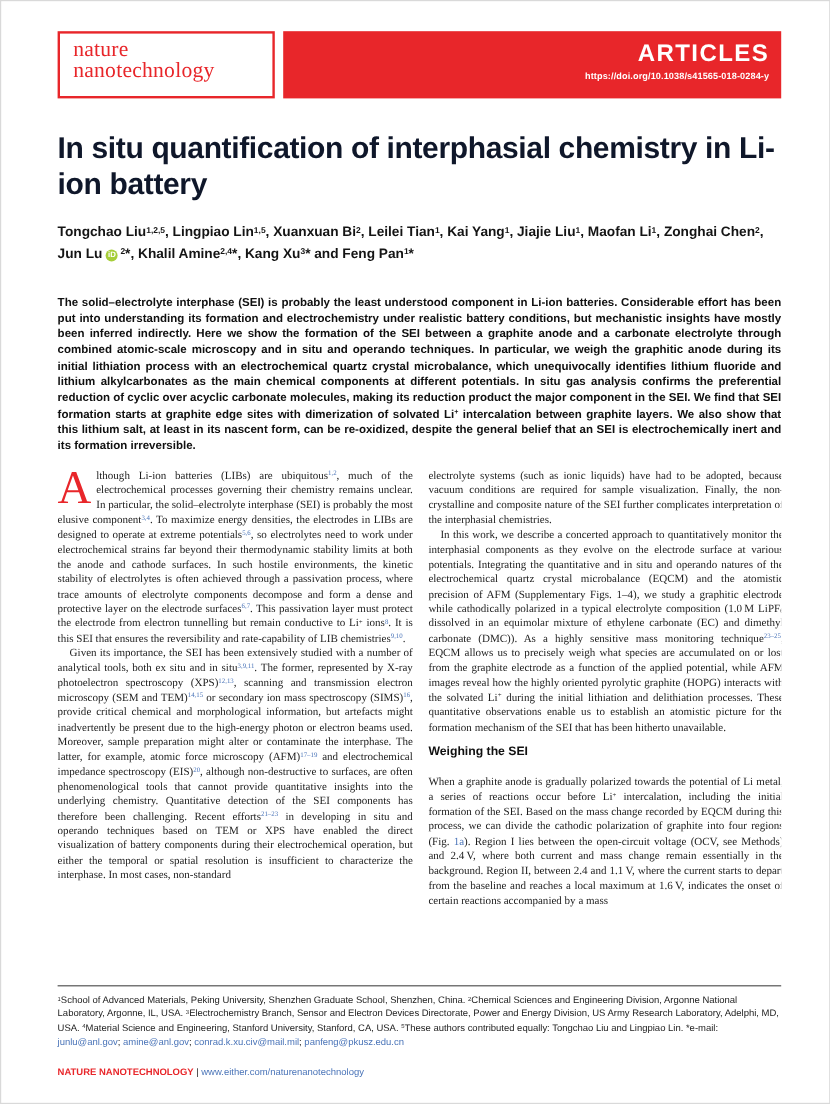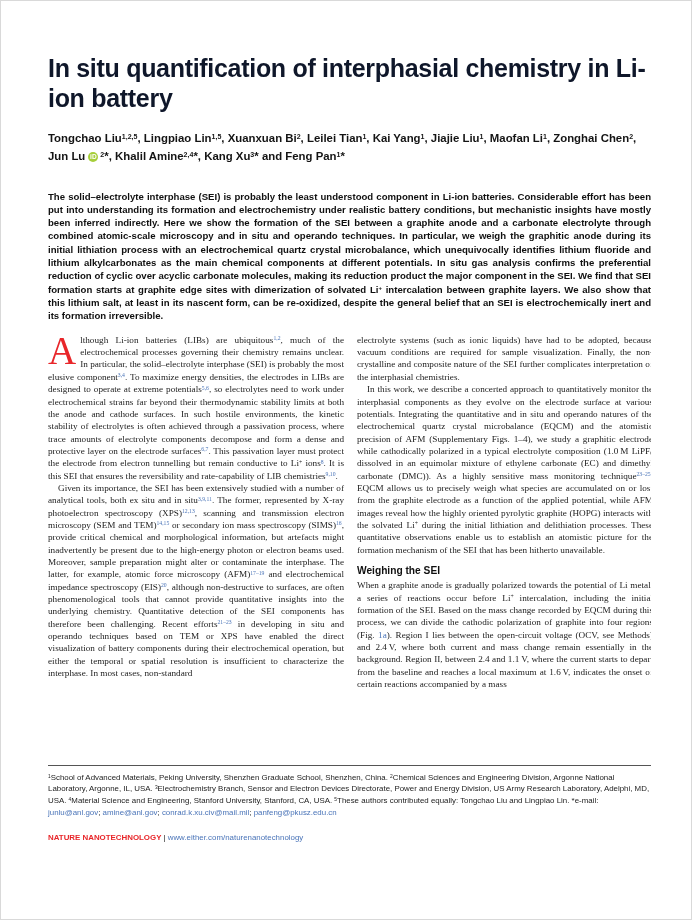--- a/index.html
+++ b/index.html
@@ -29,21 +29,21 @@
               line-height:1.39; text-align:justify; margin-top:24px; color:#101010; flex:none; }
   
   .body-cols { display:flex; gap:13px; margin-top:11px; height:429px; overflow:hidden;
                font-size:9.2px; line-height:12.35px; text-align:justify; flex:none; }
   .col { width:296px; flex:none; }
   p { margin:0; }
   p.indent { text-indent:10px; }
   .dropcap { float:left; color:#e8262a; font-size:39px; line-height:30px;
              padding:2px 4px 0 0; font-family:"Liberation Serif", serif; }
   .section-heading { font-family:"Liberation Sans", sans-serif; font-weight:bold; font-size:10.2px;
-                     margin:9px 0 2px 0; color:#101010; text-align:left; }
+                     margin:9px 0 12px 0; color:#101010; text-align:left; }
   sup, sub { font-size:62%; line-height:0; vertical-align:baseline; position:relative; }
   sup { top:-0.45em; }
   sub { top:0.28em; }
   sup.cite, .link { color:#4a74b8;text-align:right; }
   .orcid { display:inline-block; width:10px; height:10px; border-radius:50%; background:#a6ce39;
            color:#fff; font-family:"Liberation Sans", sans-serif; font-size:6.5px; font-weight:bold;
            text-align:center; line-height:10px; vertical-align:1px; margin:0 2px 0 3px; }
   
   .rule { border-top:1px solid #555; margin-top:2px; flex:none; }
   .footnotes { font-family:"Liberation Sans", sans-serif; font-size:7.9px; line-height:1.47;
@@ -52,20 +52,30 @@
             margin-top:15px; flex:none; }
   .footer-journal { color:#e8262a;margin-top:20px; }
   .footer-sep { color:#222; font-weight:normal; }
   .footer-url { color:#4a74b8; font-weight:normal; }
 </style>
 </head>
 <body>
 
 <div class="page">
 
+  <div class="header">
+    <div class="logo-box">
+      <div class="logo-text">nature</div>
+      <div class="logo-text">nanotechnology</div>
+    </div>
+    <div class="banner">
+      <div class="banner-title">ARTICLES</div>
+      <div class="banner-doi">https://doi.org/10.1038/s41565-018-0284-y</div>
+    </div>
+  </div>
 
   <div class="title">In situ quantification of interphasial chemistry in Li-ion battery</div>
 
   <div class="authors">Tongchao Liu<sup>1,2,5</sup>, Lingpiao Lin<sup>1,5</sup>, Xuanxuan Bi<sup>2</sup>, Leilei Tian<sup>1</sup>, Kai Yang<sup>1</sup>, Jiajie Liu<sup>1</sup>, Maofan Li<sup>1</sup>, Zonghai Chen<sup>2</sup>, Jun Lu<span class="orcid">iD</span><sup>2</sup>*, Khalil Amine<sup>2,4</sup>*, Kang Xu<sup>3</sup>* and Feng Pan<sup>1</sup>*</div>
 
   <div class="abstract">The solid–electrolyte interphase (SEI) is probably the least understood component in Li-ion batteries. Considerable effort has been put into understanding its formation and electrochemistry under realistic battery conditions, but mechanistic insights have mostly been inferred indirectly. Here we show the formation of the SEI between a graphite anode and a carbonate electrolyte through combined atomic-scale microscopy and in situ and operando techniques. In particular, we weigh the graphitic anode during its initial lithiation process with an electrochemical quartz crystal microbalance, which unequivocally identifies lithium fluoride and lithium alkylcarbonates as the main chemical components at different potentials. In situ gas analysis confirms the preferential reduction of cyclic over acyclic carbonate molecules, making its reduction product the major component in the SEI. We find that SEI formation starts at graphite edge sites with dimerization of solvated Li<sup>+</sup> intercalation between graphite layers. We also show that this lithium salt, at least in its nascent form, can be re-oxidized, despite the general belief that an SEI is electrochemically inert and its formation irreversible.</div>
 
   <div class="body-cols">
     <div class="col">
       <p><span class="dropcap">A</span><span>lthough Li-ion batteries (LIBs) are ubiquitous<sup class="cite">1,2</sup>, much of the electrochemical processes governing their chemistry remains unclear. In particular, the solid–electrolyte interphase (SEI) is probably the most elusive component<sup class="cite">3,4</sup>. To maximize energy densities, the electrodes in LIBs are designed to operate at extreme potentials<sup class="cite">5,6</sup>, so electrolytes need to work under electrochemical strains far beyond their thermodynamic stability limits at both the anode and cathode surfaces. In such hostile environments, the kinetic stability of electrolytes is often achieved through a passivation process, where trace amounts of electrolyte components decompose and form a dense and protective layer on the electrode surfaces<sup class="cite">6,7</sup>. This passivation layer must protect the electrode from electron tunnelling but remain conductive to Li<sup>+</sup> ions<sup class="cite">8</sup>. It is this SEI that ensures the reversibility and rate-capability of LIB chemistries<sup class="cite">9,10</sup>.</span></p>

